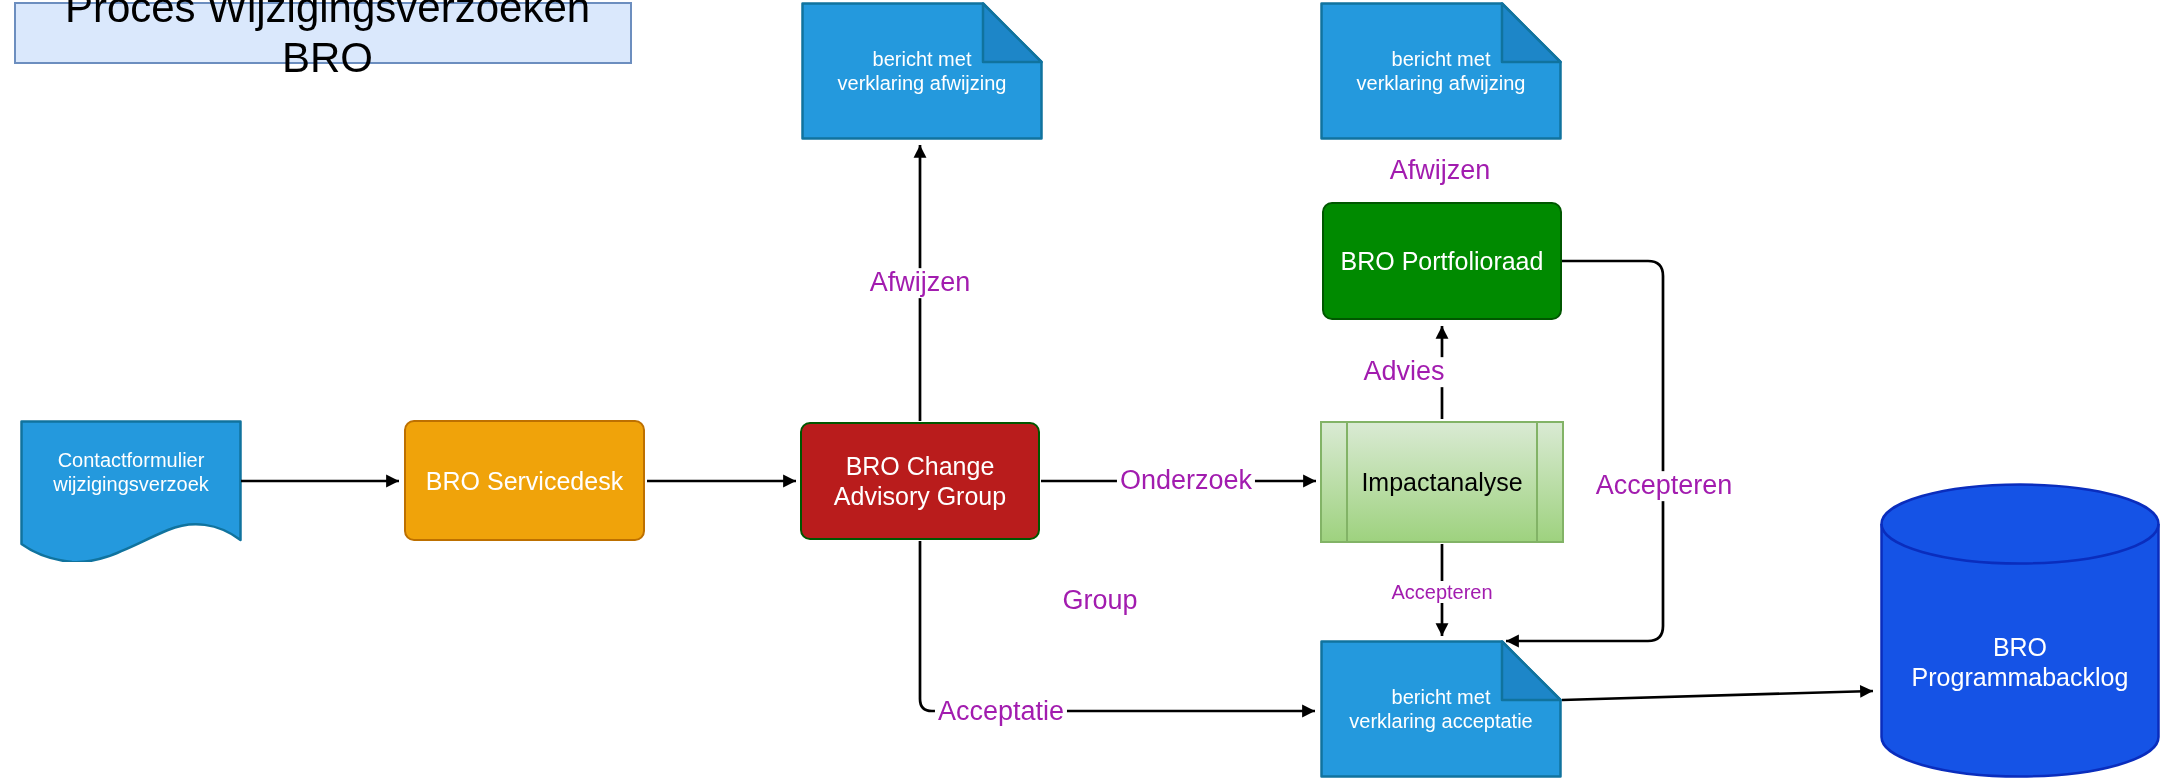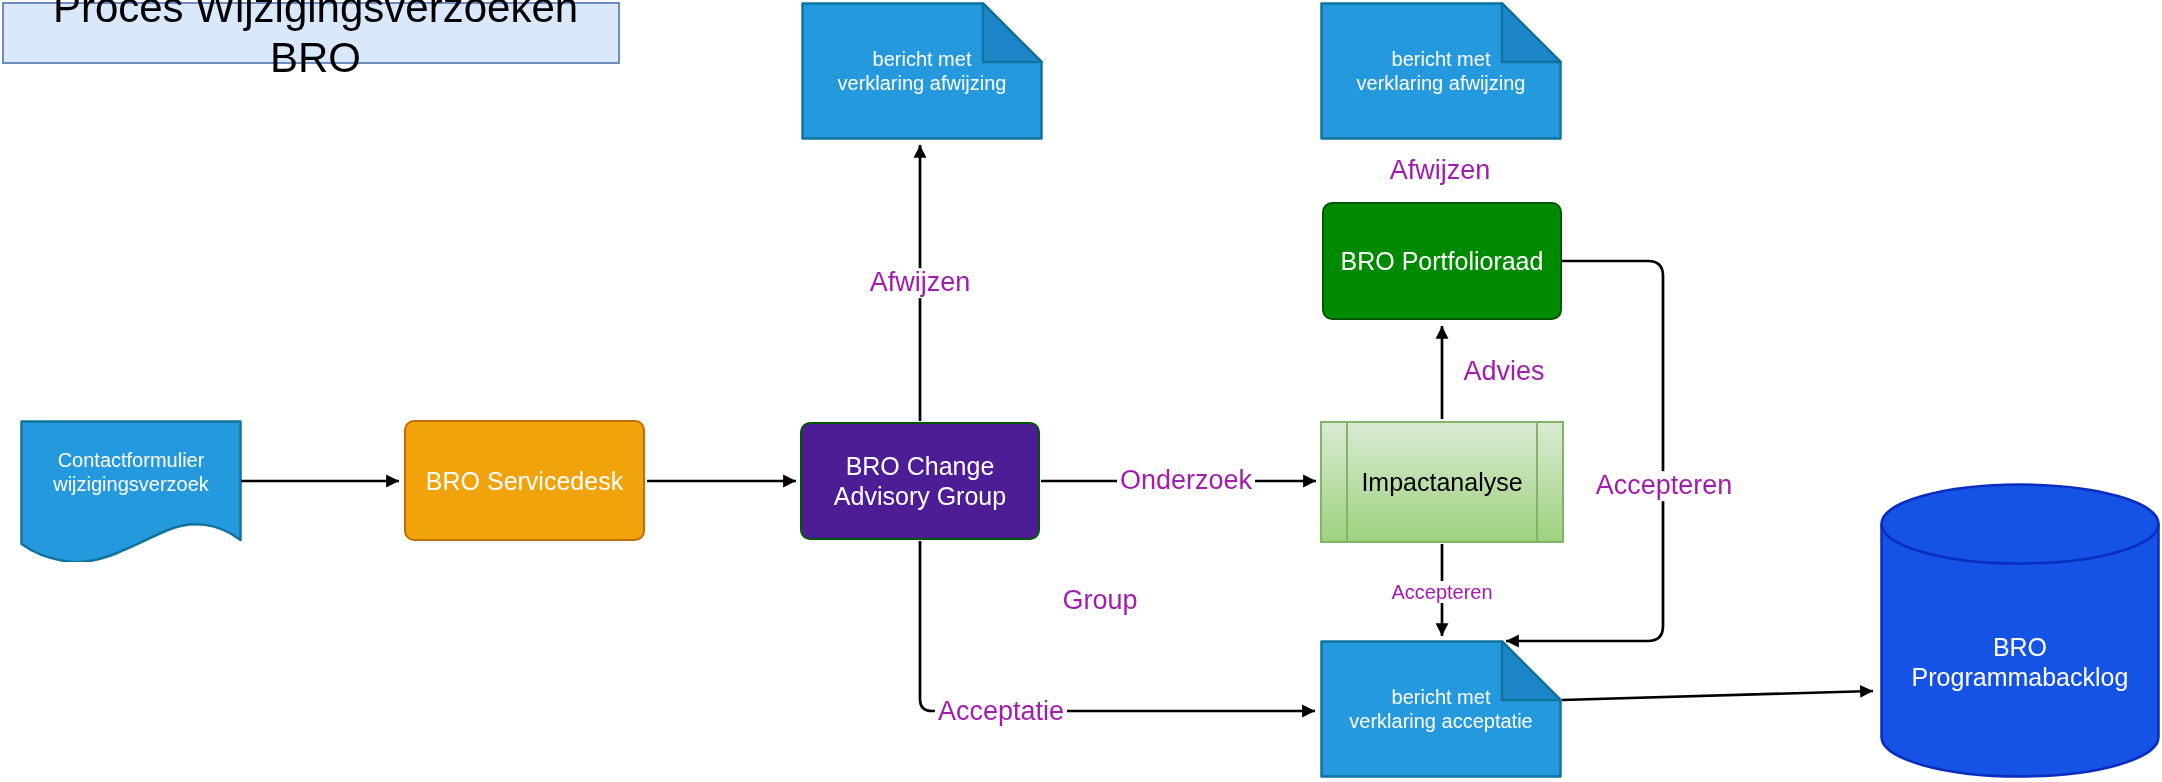--- a/index.html
+++ b/index.html
@@ -6,30 +6,30 @@
   #canvas{
     position:relative;width:2162px;height:782px;overflow:hidden;
     background:#ffffff;
     font-family:"Liberation Sans",sans-serif;
   }
   .node{position:absolute;box-sizing:border-box;display:flex;align-items:center;justify-content:center;text-align:center;}
   .node-label{white-space:pre-line;line-height:1.2;pointer-events:none;}
 
   
   #title-box{
-    left:2px;top:2px;width:618px;height:62px;
+    left:14px;top:2px;width:618px;height:62px;
     background:#dae8fc;border:2px solid #6c8ebf;
     justify-content:flex-start;padding-left:9px;
     font-size:42px;color:#000;
   }
 
   
   .rounded{border-radius:10px;color:#fff;font-size:25px;}
   #servicedesk{left:404px;top:420px;width:241px;height:121px;background:#f0a30a;border:2.5px solid #bd7000;}
-  #cag{left:800px;top:422px;width:240px;height:118px;background:#4c1d95;border:2.5px solid #005700;align-items:center;}
+  #cag{left:800px;top:422px;width:240px;height:118px;background:#b91c1c;border:2.5px solid #005700;align-items:center;}
   #portfolioraad{left:1322px;top:202px;width:240px;height:118px;background:#008a00;border:2.5px solid #005700;}
 
   
   #impactanalyse{
     left:1320px;top:421px;width:244px;height:122px;
     background:linear-gradient(#d9ead3,#9ed27f);
     border:2px solid #82b366;color:#000;font-size:25px;
   }
   #impactanalyse .bar{position:absolute;top:0;bottom:0;width:2px;background:#82b366;}
   #impactanalyse .bar.left{left:24px;}
@@ -142,20 +142,20 @@
       <path d="M920,541 V699 Q920,711 932,711 H1315" marker-end="url(#arrow)"></path>
       <path d="M1442,419 V326" marker-end="url(#arrow)"></path>
       <path d="M1442,544 V636" marker-end="url(#arrow)"></path>
       <path d="M1562,261 H1648 Q1663,261 1663,276 V626 Q1663,641 1648,641 H1506" marker-end="url(#arrow)"></path>
       <path d="M1562,700 L1873,691" marker-end="url(#arrow)"></path>
     </g>
   </svg>
 
   <div class="elabel" style="left:920px;top:283px;">Afwijzen</div>
   <div class="elabel" style="left:1440px;top:171px;">Afwijzen</div>
-  <div class="elabel" style="left:1504px;top:372px;">Advies</div>
+  <div class="elabel" style="left:1404px;top:372px;">Advies</div>
   <div class="elabel" style="left:1186px;top:481px;">Onderzoek</div>
   <div class="elabel" style="left:1664px;top:486px;">Accepteren</div>
   <div class="elabel small" style="left:1442px;top:592px;">Accepteren</div>
   <div class="elabel" style="left:1001px;top:712px;text-align:center;">Acceptatie</div>
   <div class="elabel" style="left:1100px;top:601px;">Group</div>
 
 </div>
 
 </body></html>

